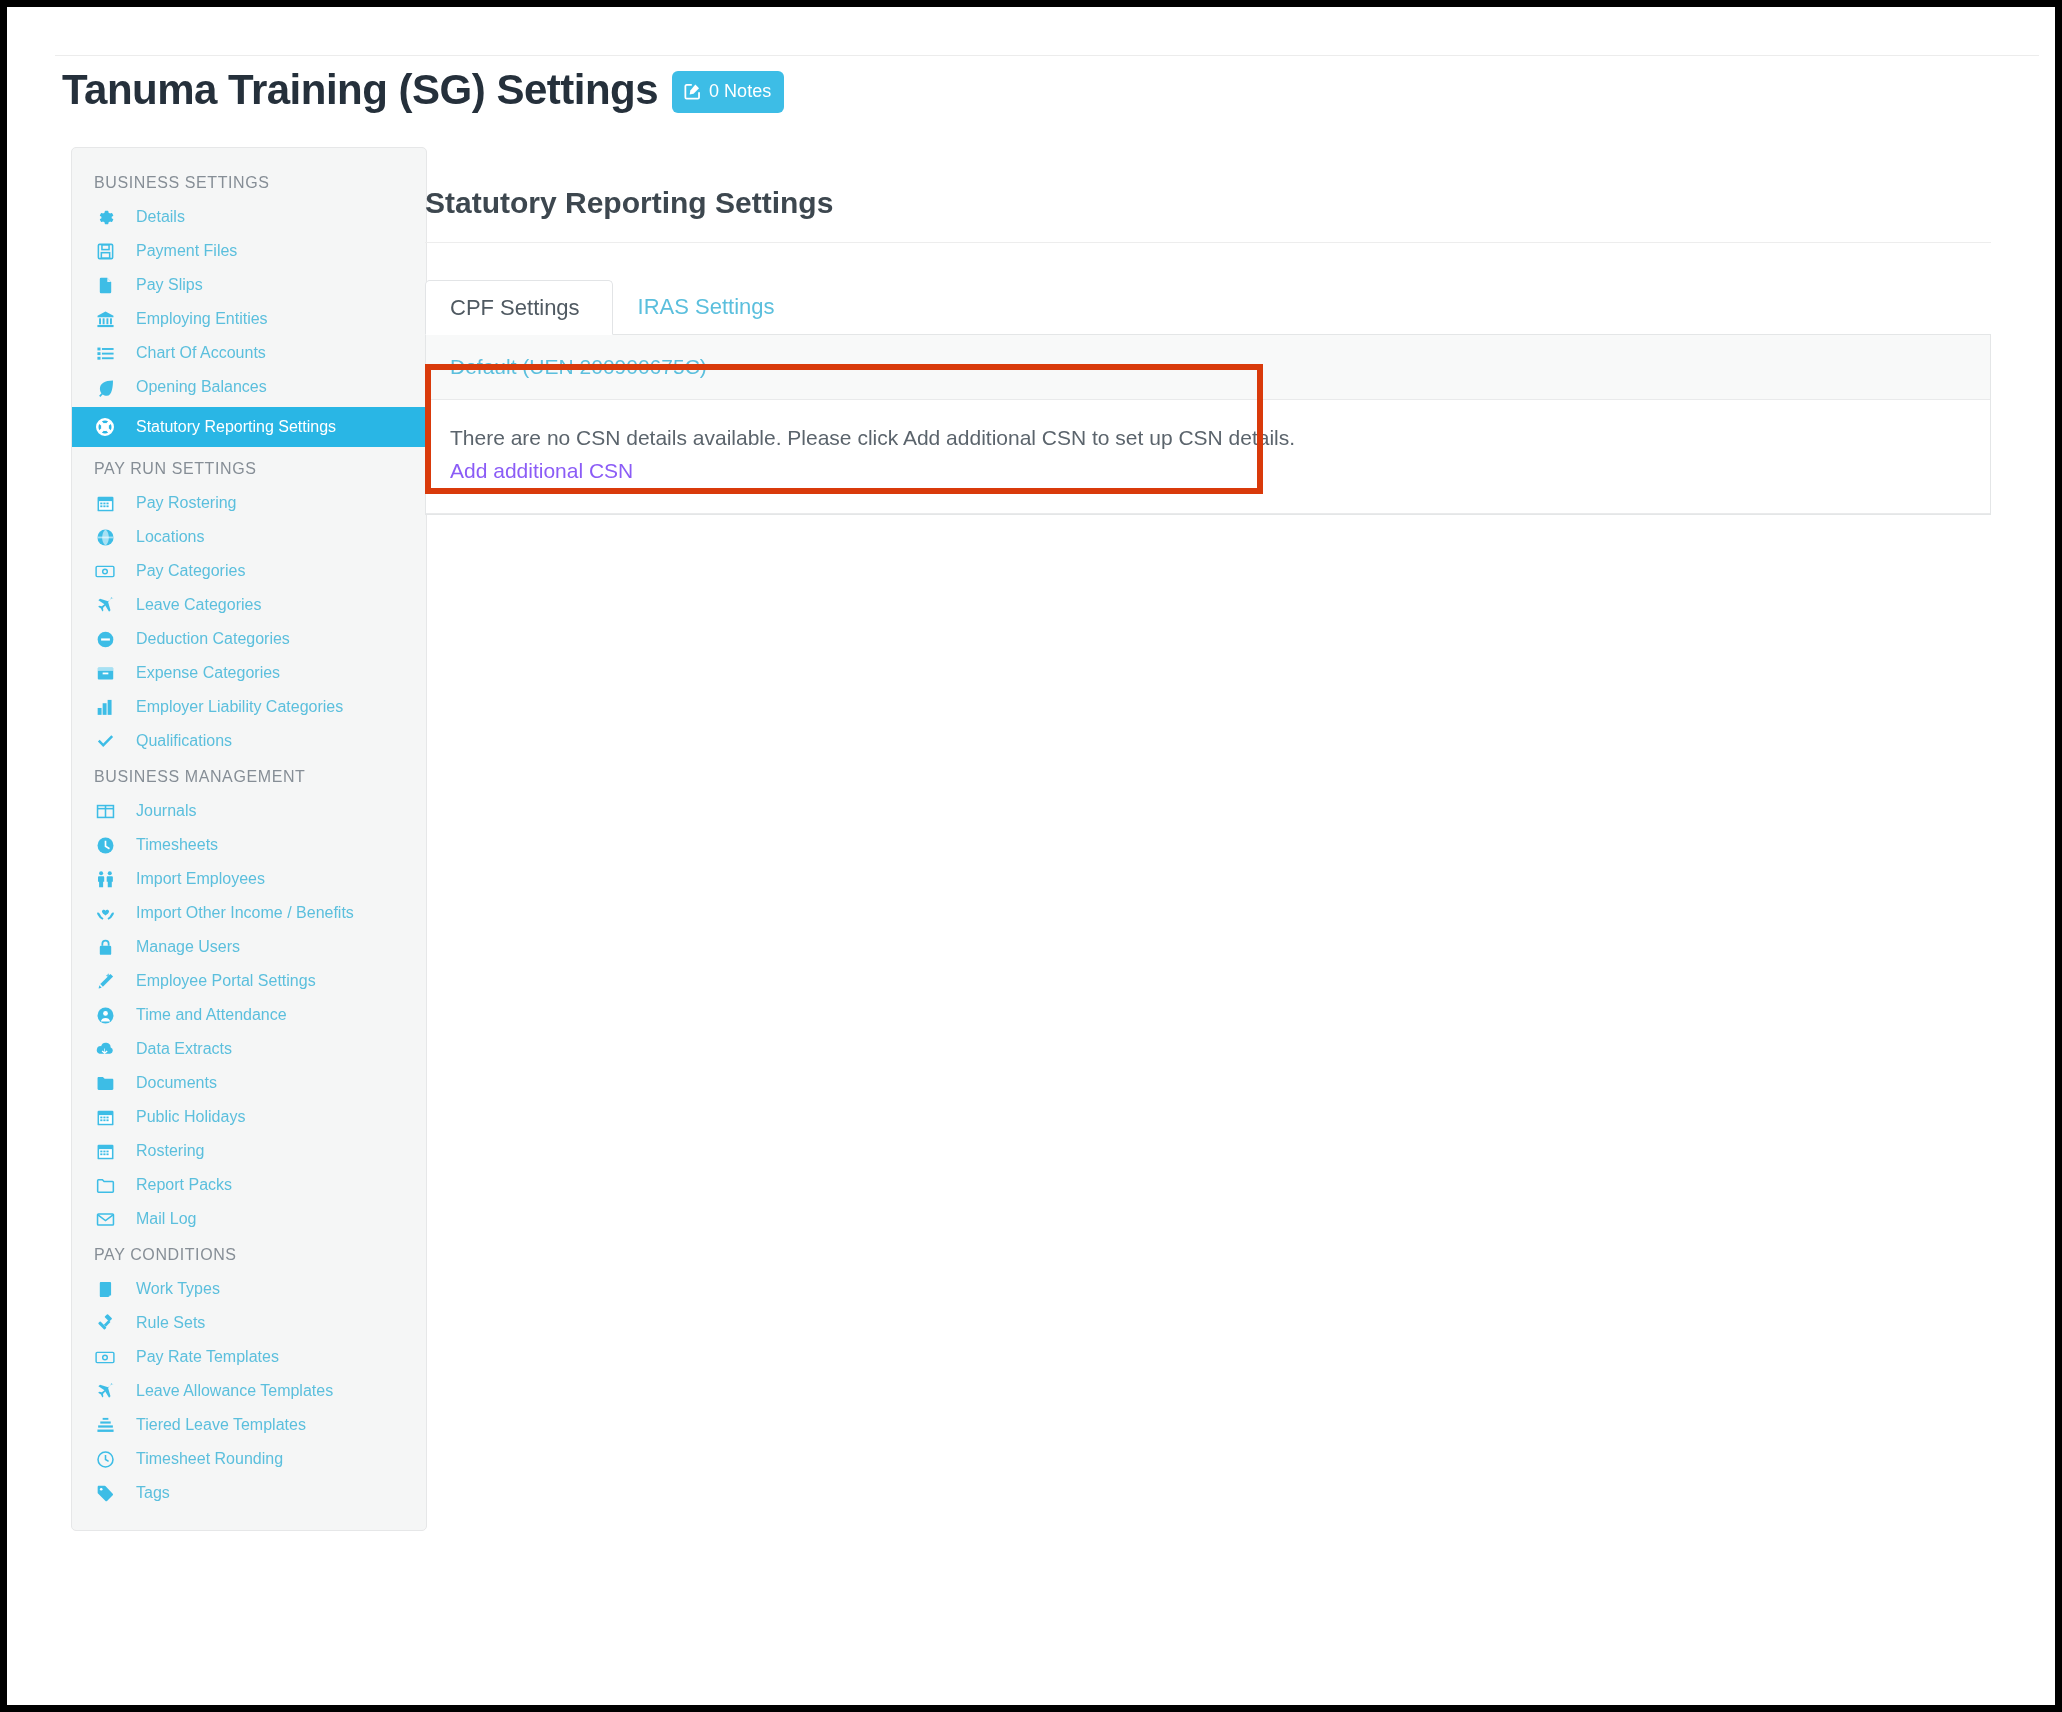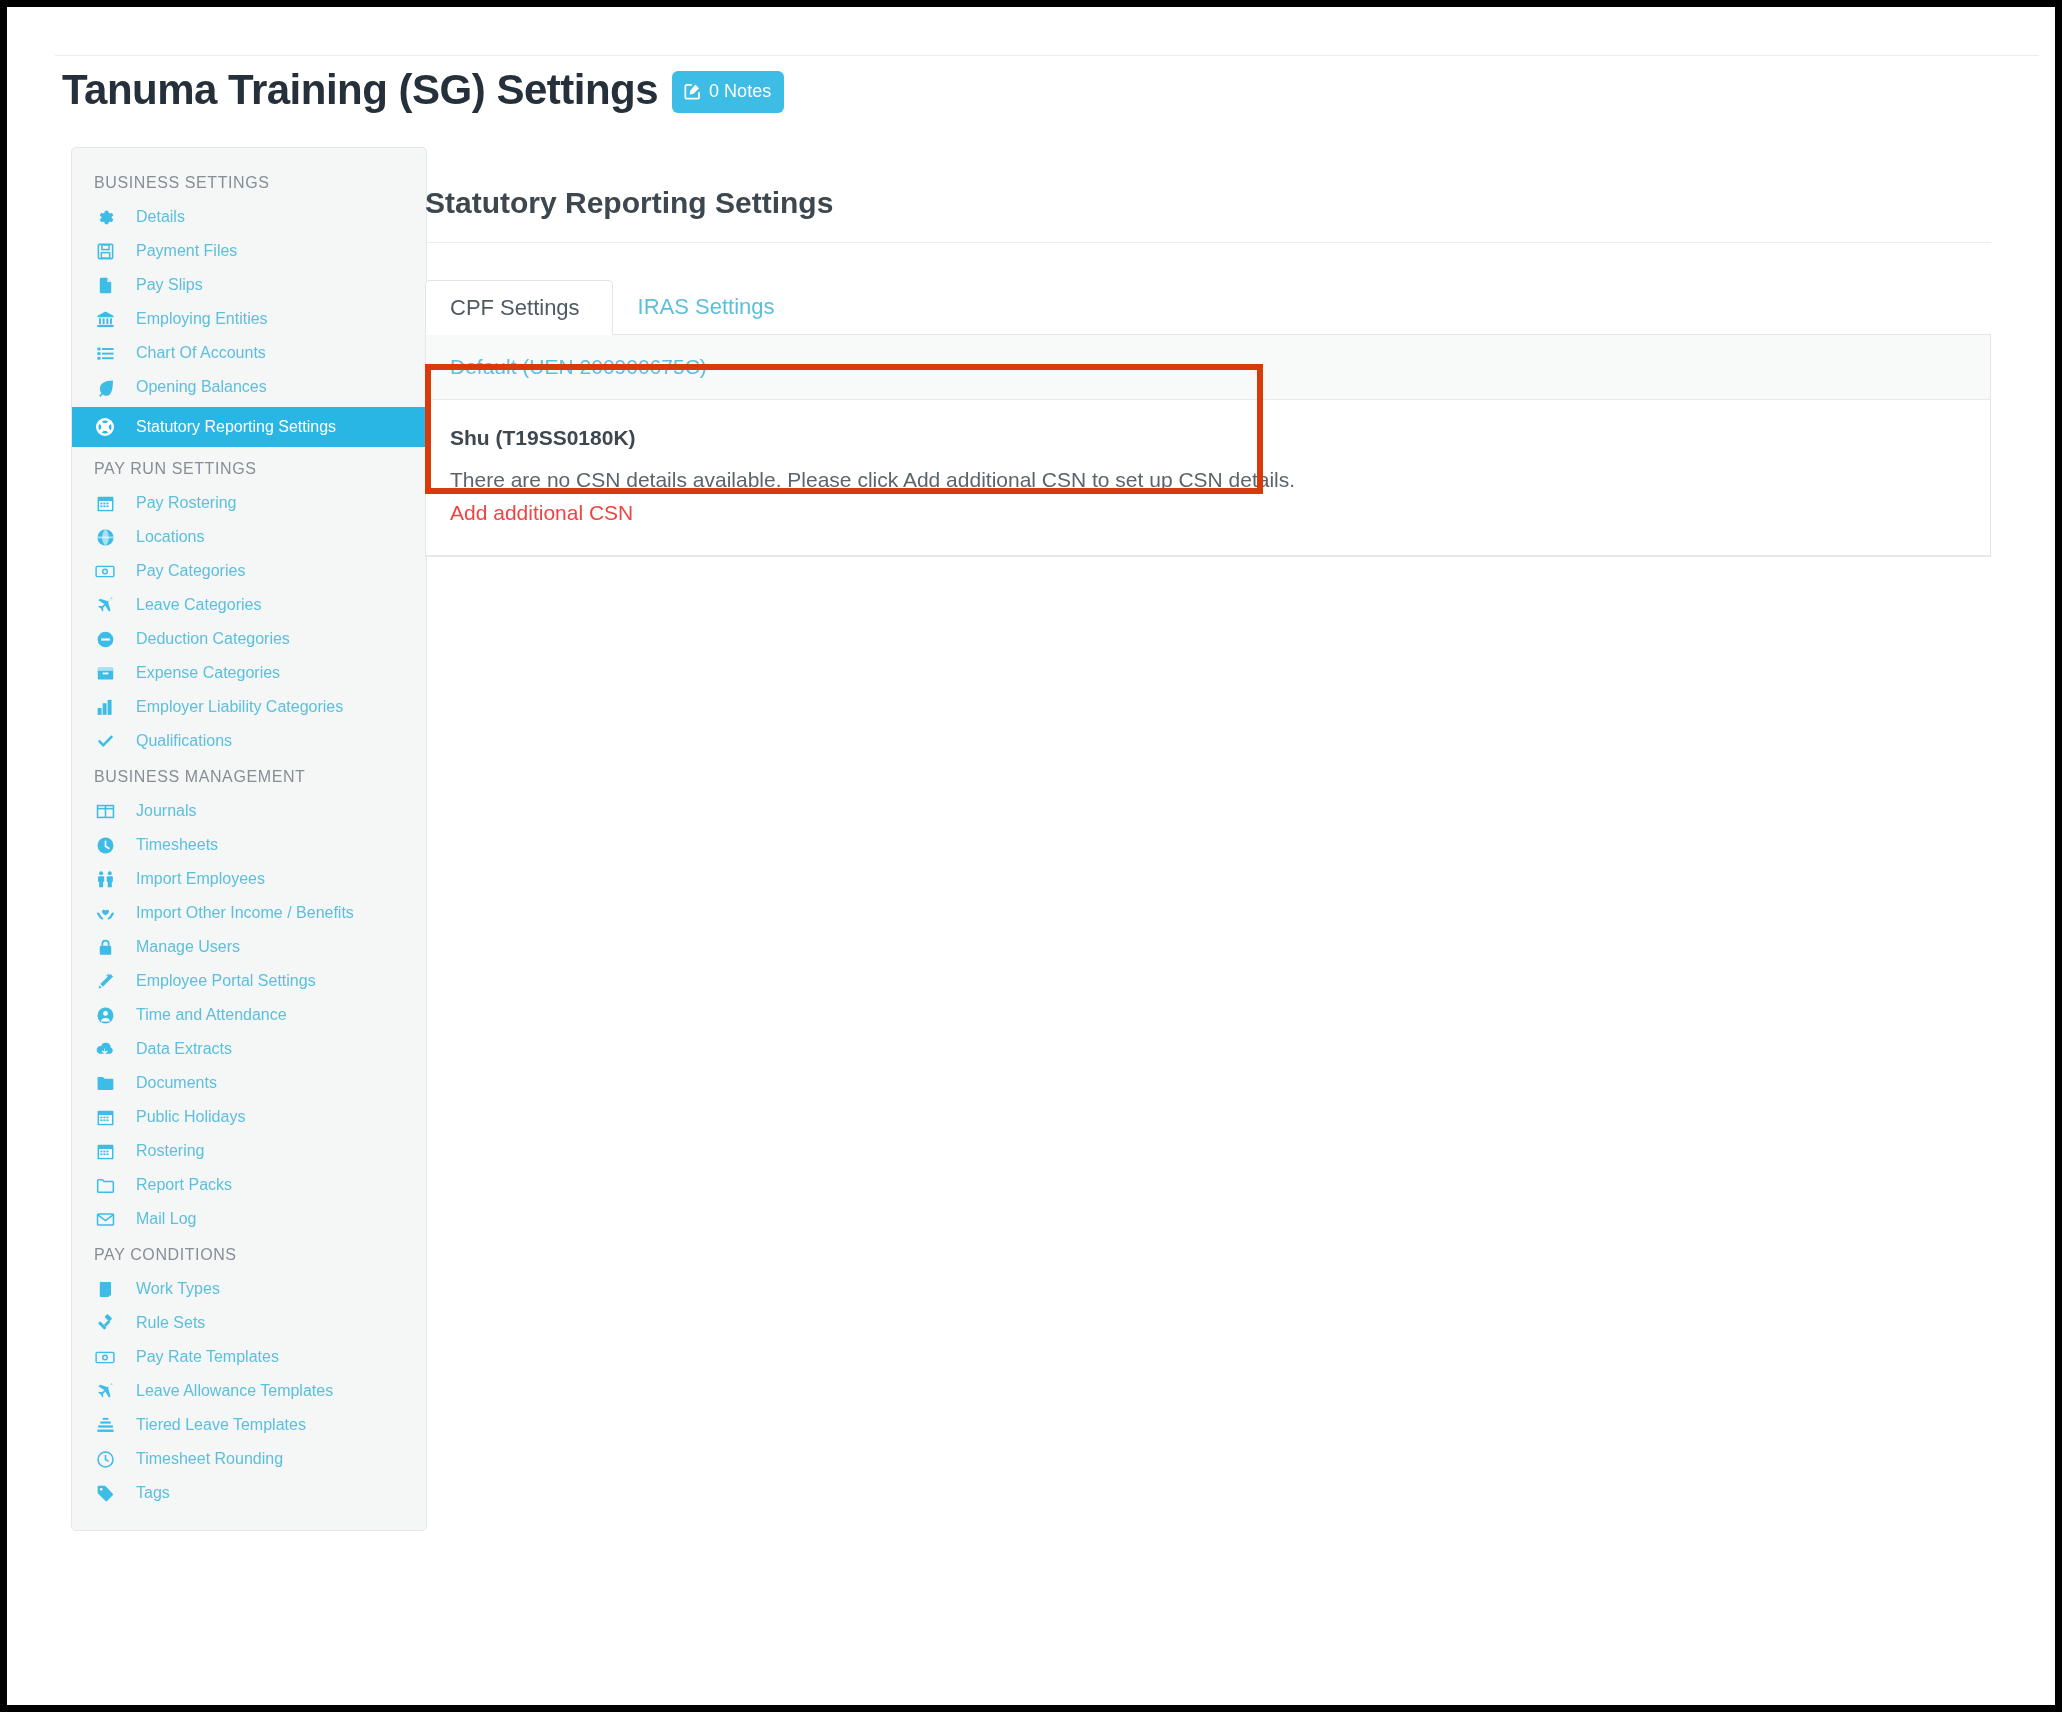--- a/index.html
+++ b/index.html
@@ -163,21 +163,21 @@
     color: #3d474f;
     margin-bottom: 18px;
   }
   .acc-open .acc-open-msg {
     font-size: 21px;
     color: #5b646c;
     margin-bottom: 9px;
   }
   .acc-open .acc-open-link {
     font-size: 21px;
-    color: #ef4444;
+    color: #8b5cf6;
     cursor: pointer;
     display: inline-block;
   }
   
   .redbox {
     position: absolute;
     left: 418px;
     top: 357px;
     width: 838px;
     height: 130px;
@@ -605,21 +605,20 @@
 
     <div class="tabs">
       <div class="tab active">CPF Settings</div>
       <div class="tab">IRAS Settings</div>
     </div>
 
     <div class="accordion">
       <div class="acc-row">Default (UEN 200900675C)</div>
 
       <div class="acc-open">
-        <div class="acc-open-title">Shu (T19SS0180K)</div>
         <div class="acc-open-msg">There are no CSN details available. Please click Add additional CSN to set up CSN details.</div>
         <div class="acc-open-link">Add additional CSN</div>
       </div>
 
     </div>
   </section>
 
   <div class="redbox" style="border-color: rgb(217, 58, 11);"></div>
 
 </div>

